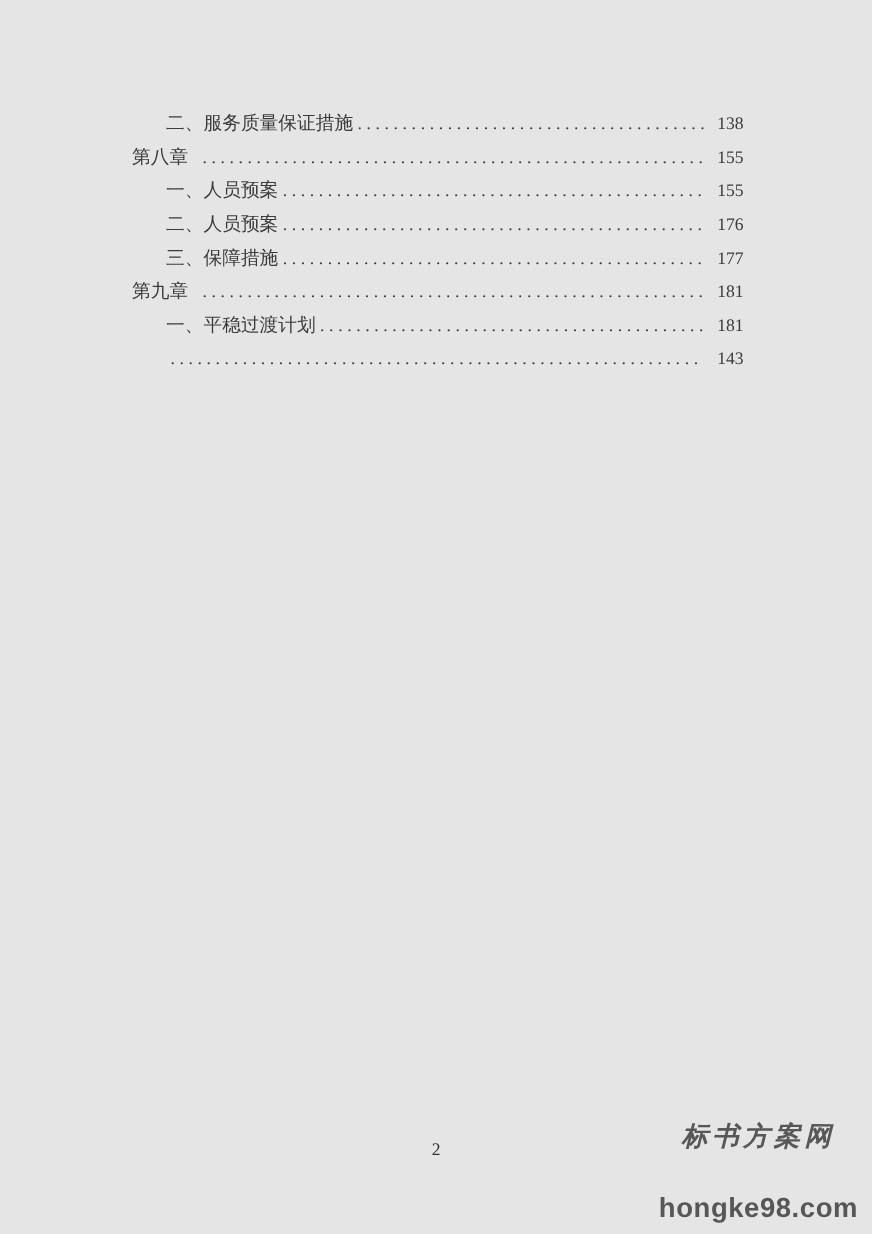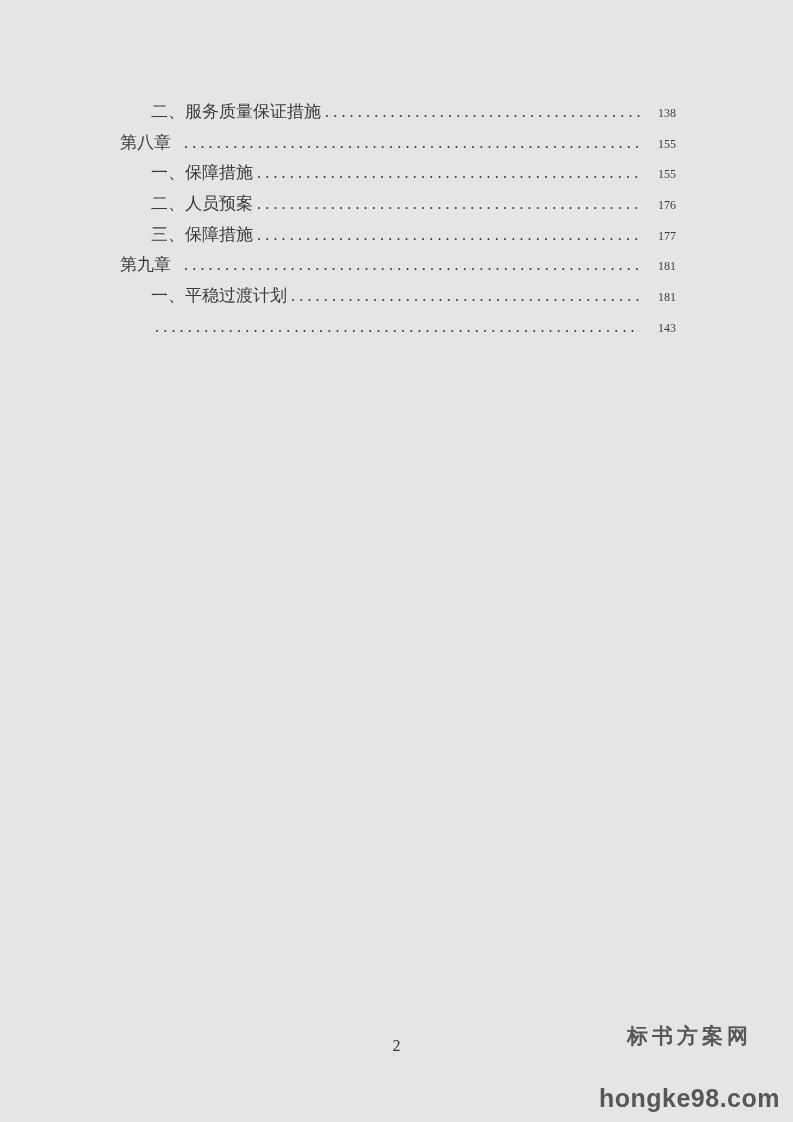--- a/index.html
+++ b/index.html
@@ -53,21 +53,21 @@
     white-space: nowrap;
     letter-spacing: 4.2px;
     font-size: 16px;
     margin: 0 8px 0 4px;
     color: #3b3b3b;
   }
   .pagenum {
     flex: 0 0 auto;
     min-width: 28px;
     text-align: right;
-    font-size: 12px;
+    font-size: 16px;
   }
   
   .page-number {
     position: absolute;
     top: 1037px;
     left: 0;
     right: 0;
     text-align: center;
     font-size: 16px;
     color: #333333;
@@ -77,23 +77,24 @@
     position: absolute;
     right: 13px;
     bottom: 11px;
     text-align: center;
     font-family: "Liberation Sans", "DejaVu Sans", sans-serif;
     font-weight: bold;
     color: #575757;
     line-height: 1.0;
   }
   .wm-site {
-    font-size: 21px;
+    font-size: 24px;
     letter-spacing: 4px;
     margin-bottom: 14px;
+    font-style: italic;
   }
   .wm-url {
     font-size: 25px;
     letter-spacing: 0.5px;
     margin-top: 40px;
   }
 </style>
 </head>
 <body>
 
@@ -106,21 +107,21 @@
       <span class="dots">........................................................................................................................</span>
       <span class="pagenum">138</span>
     </div>
       <div class="toc-row chapter">
       <span class="toc-prefix">第八章</span>
       <span class="dots">........................................................................................................................</span>
       <span class="pagenum">155</span>
     </div>
       <div class="toc-row sub">
 
-      <span class="toc-label">一、保障措施</span>
+      <span class="toc-label">一、人员预案</span>
       <span class="dots">........................................................................................................................</span>
       <span class="pagenum">155</span>
     </div>
       <div class="toc-row sub">
 
       <span class="toc-label">二、人员预案</span>
       <span class="dots">........................................................................................................................</span>
       <span class="pagenum">176</span>
     </div>
       <div class="toc-row sub">

